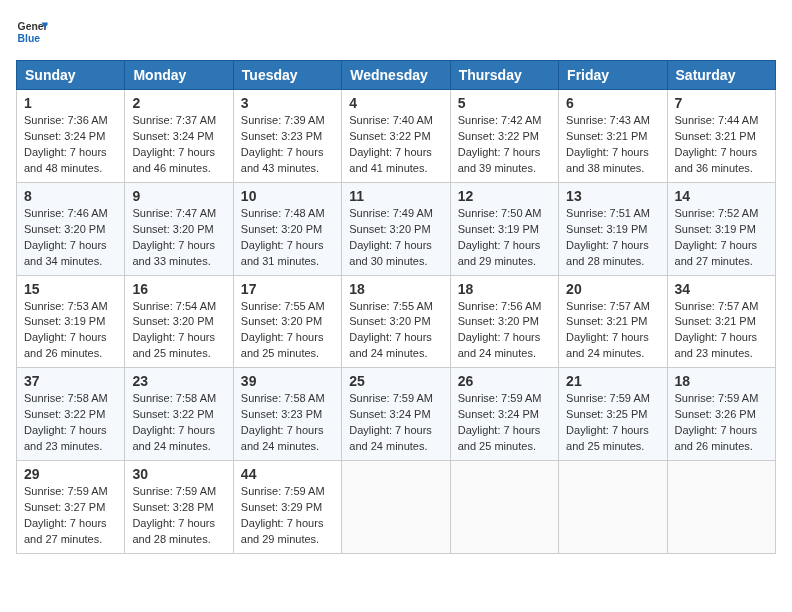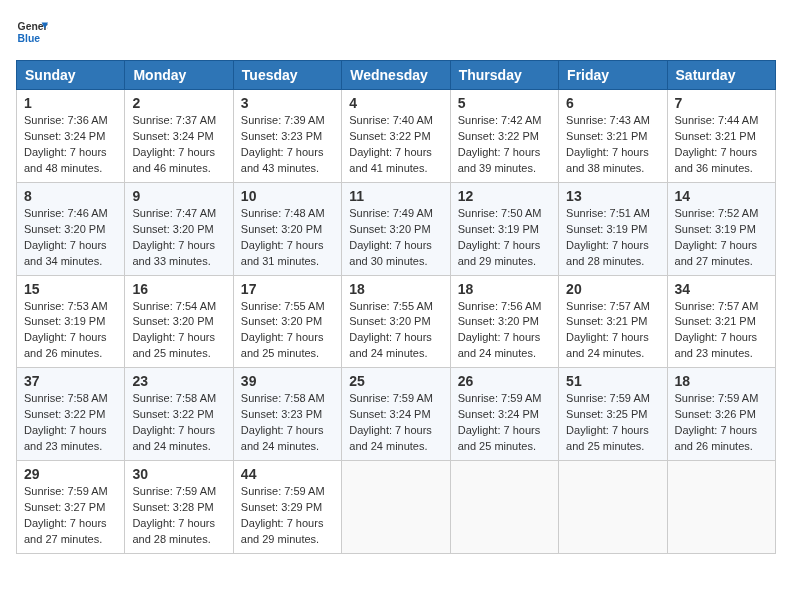--- a/index.html
+++ b/index.html
@@ -315,21 +315,21 @@
         </td>
         <td>
           <span class="day-num">26</span>
         <div class="cell-info">
           Sunrise: 7:59 AM<br>
           Sunset: 3:24 PM<br>
           Daylight: 7 hours and 25 minutes.
         </div>
         </td>
         <td>
-          <span class="day-num">51</span>
+          <span class="day-num">21</span>
         <div class="cell-info">
           Sunrise: 7:59 AM<br>
           Sunset: 3:25 PM<br>
           Daylight: 7 hours and 25 minutes.
         </div>
         </td>
         <td>
           <span class="day-num">18</span>
         <div class="cell-info">
           Sunrise: 7:59 AM<br>

